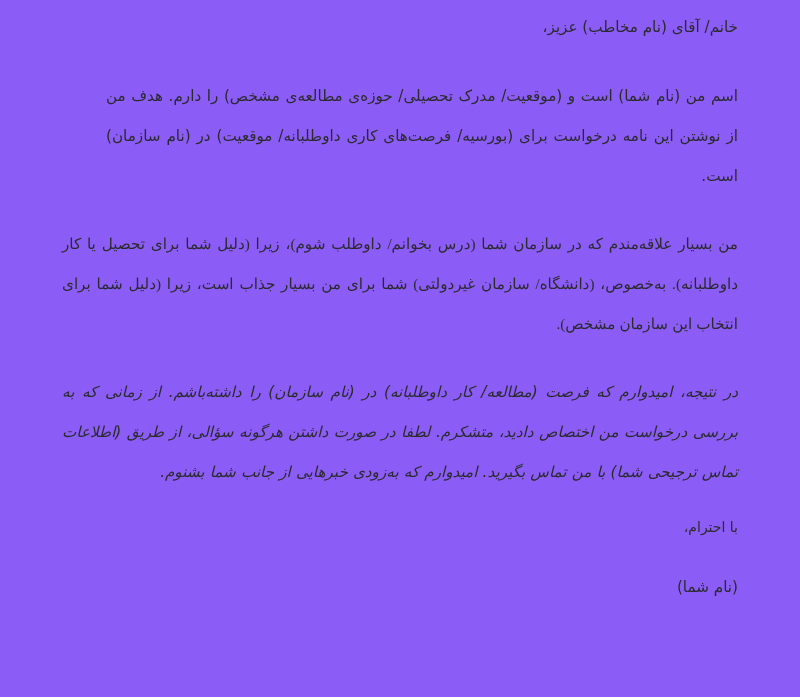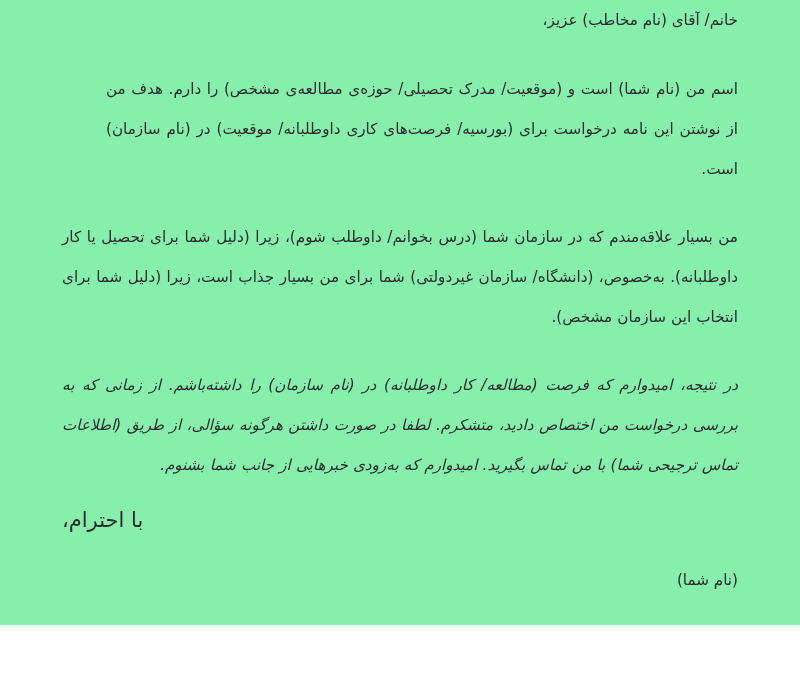--- a/index.html
+++ b/index.html
@@ -12,23 +12,23 @@
     width: 800px;
     height: 697px;
     overflow: hidden;
     font-family: "DejaVu Sans", "Liberation Sans", sans-serif;
     color: #2b2b2f;
     -webkit-font-smoothing: antialiased;
   }
   .page {
     box-sizing: border-box;
     width: 800px;
-    height: 625px;
-    padding: 5px 62px 0 62px;
-    background: #86efac;
+    height: 697px;
+    padding: 12px 62px 0 62px;
+    background: #8b5cf6;
     direction: rtl;
     text-align: right;
   }
   .salutation {
     font-size: 15.2px;
     line-height: 30px;
     margin: 0 0 34px 0;
     text-align: right;
     direction: rtl;
     white-space: nowrap;
@@ -36,28 +36,28 @@
   .para {
     font-size: 15.2px;
     line-height: 40px;
     margin: 0 0 26px 0;
     text-align: justify;
     text-align-last: right;
     direction: rtl;
     word-spacing: 0.02em;
   }
   .para.p1 { margin-bottom: 28px; margin-left: 44px; }
-  .para.p2 { margin-bottom: 28px; }
+  .para.p2 { margin-bottom: 28px; font-family: Liberation Serif, serif; }
   .para.p3 { margin-bottom: 30px; }
   .para.p4 { margin-bottom: 20px; font-style: italic; }
   .signoff {
-    font-size: 21px;
+    font-size: 14px;
     line-height: 30px;
     margin: 0 0 30px 0;
-    text-align: left;
+    text-align: right;
     direction: rtl;
   }
   .signature {
     font-size: 15.2px;
     line-height: 30px;
     margin: 0;
     text-align: right;
     direction: rtl;
   }
 </style>

